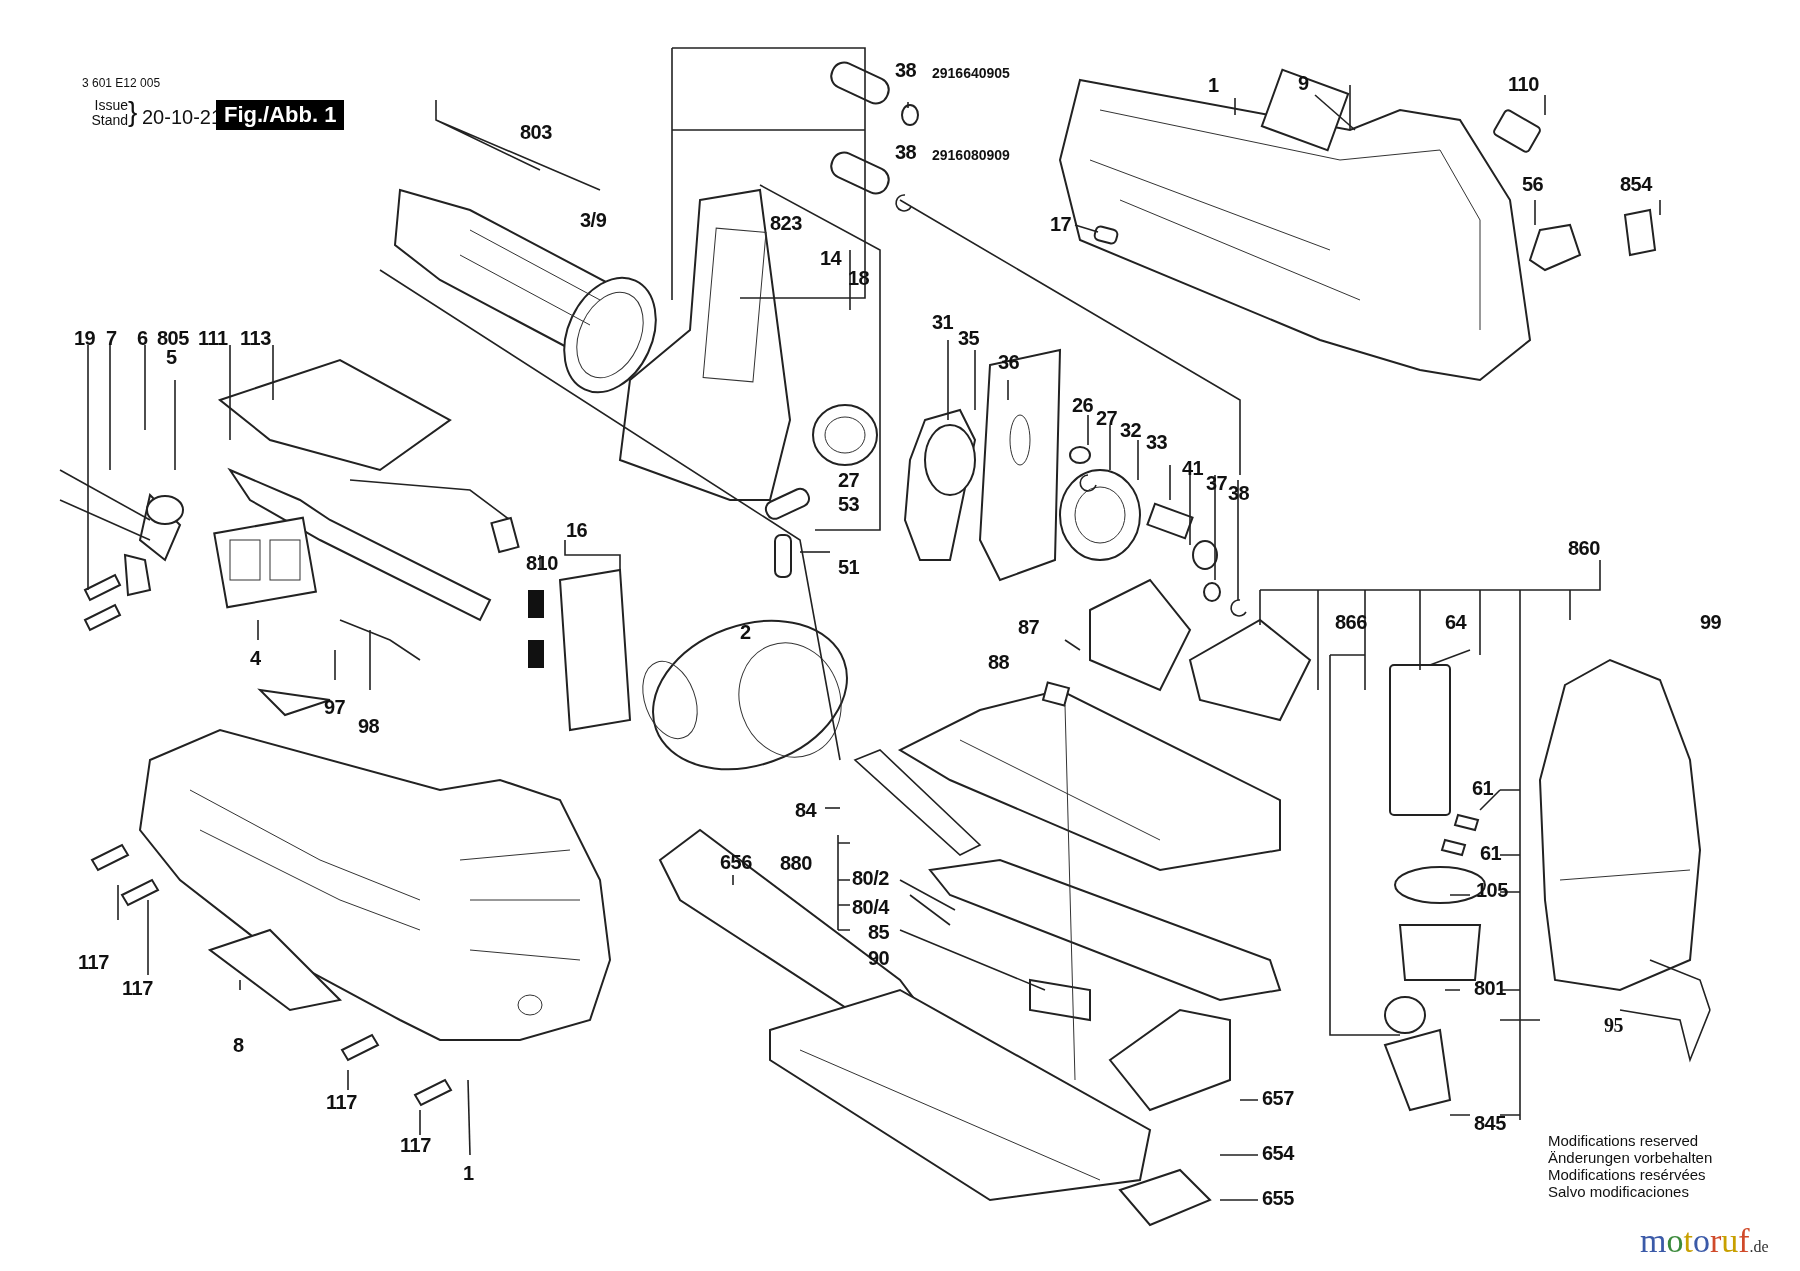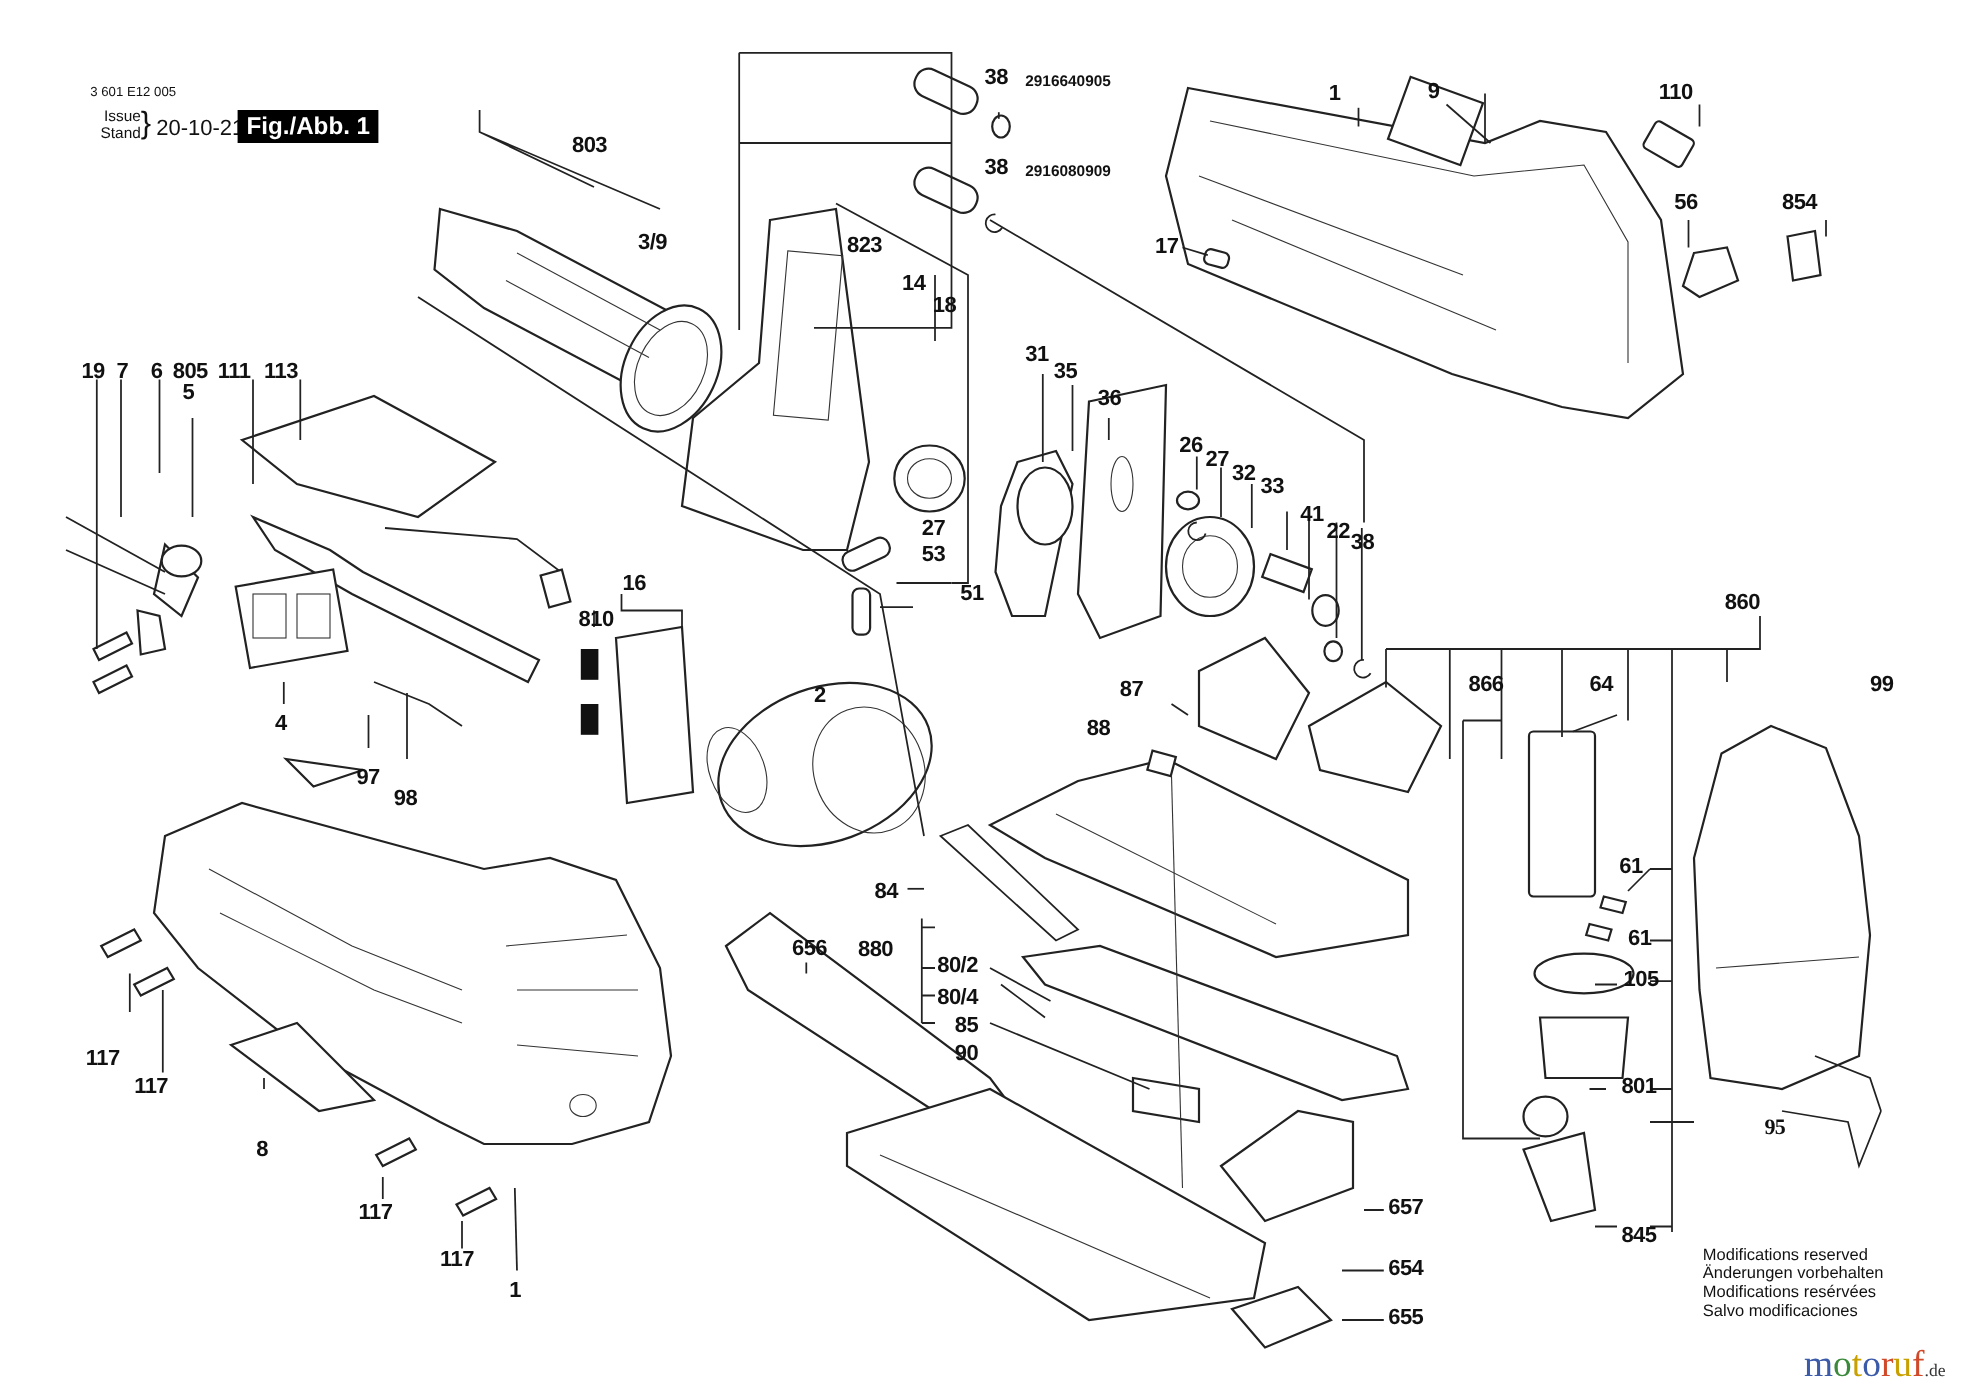--- a/index.html
+++ b/index.html
@@ -239,25 +239,25 @@
     <div class="lbl" style="left: 198px; top: 328px;">111</div>
     <div class="lbl" style="left: 240px; top: 328px;">113</div>
     <div class="lbl" style="left: 932px; top: 312px;">31</div>
     <div class="lbl" style="left: 958px; top: 328px;">35</div>
     <div class="lbl" style="left: 998px; top: 352px;">36</div>
     <div class="lbl" style="left: 1072px; top: 395px;">26</div>
     <div class="lbl" style="left: 1096px; top: 408px;">27</div>
     <div class="lbl" style="left: 1120px; top: 420px;">32</div>
     <div class="lbl" style="left: 1146px; top: 432px;">33</div>
     <div class="lbl" style="left: 1182px; top: 458px;">41</div>
-    <div class="lbl" style="left: 1206px; top: 473px;">22</div>
+    <div class="lbl" style="left: 1206px; top: 473px;">37</div>
     <div class="lbl" style="left: 1228px; top: 483px;">38</div>
     <div class="lbl" style="left: 838px; top: 470px;">27</div>
     <div class="lbl" style="left: 838px; top: 494px;">53</div>
-    <div class="lbl" style="left: 838px; top: 529px; margin-left: 35px;">51</div>
+    <div class="lbl" style="left: 838px; top: 557px;">51</div>
     <div class="lbl" style="left: 566px; top: 520px;">16</div>
     <div class="lbl" style="left: 526px; top: 553px;">810</div>
     <div class="lbl" style="left: 250px; top: 648px;">4</div>
     <div class="lbl" style="left: 740px; top: 622px;">2</div>
     <div class="lbl" style="left: 324px; top: 697px;">97</div>
     <div class="lbl" style="left: 358px; top: 716px;">98</div>
     <div class="lbl" style="left: 1018px; top: 617px;">87</div>
     <div class="lbl" style="left: 988px; top: 652px;">88</div>
     <div class="lbl" style="left: 1568px; top: 538px;">860</div>
     <div class="lbl" style="left: 1335px; top: 612px;">866</div>

